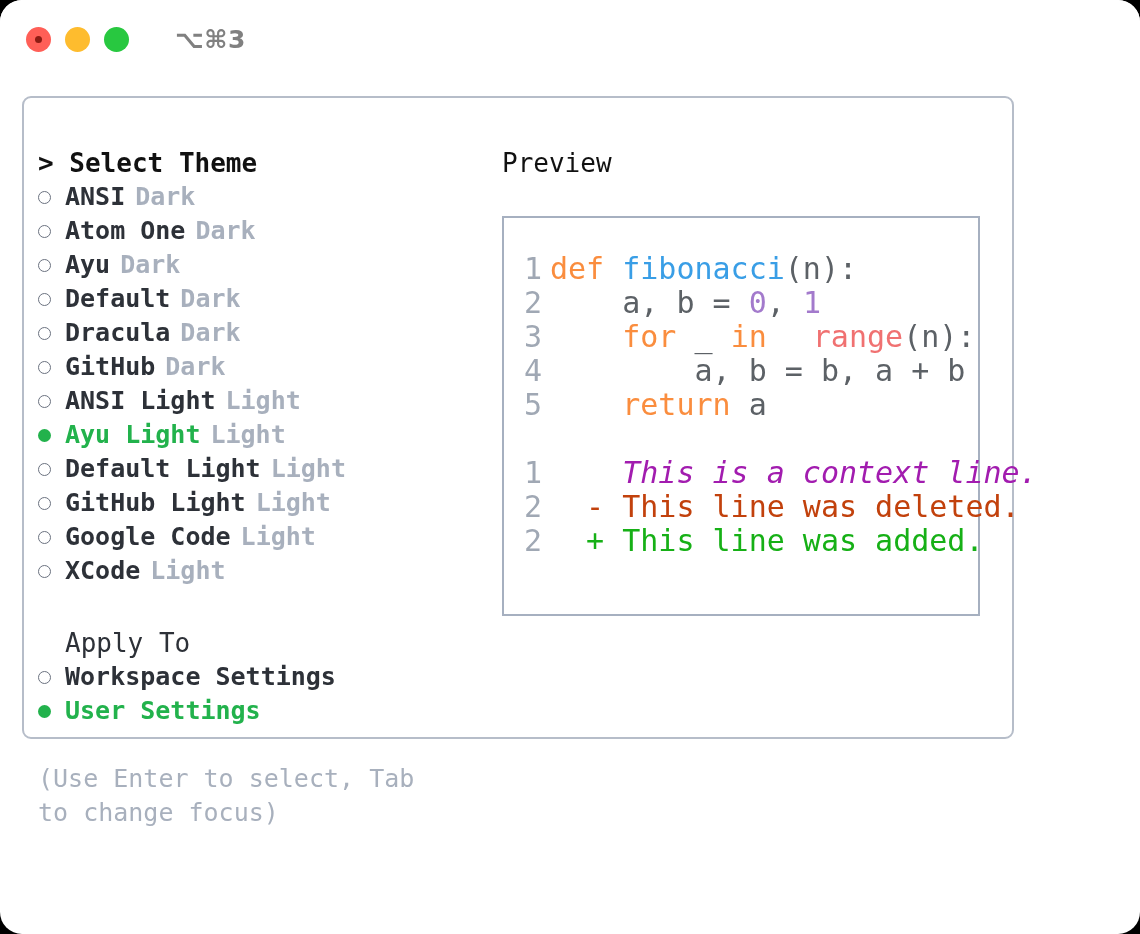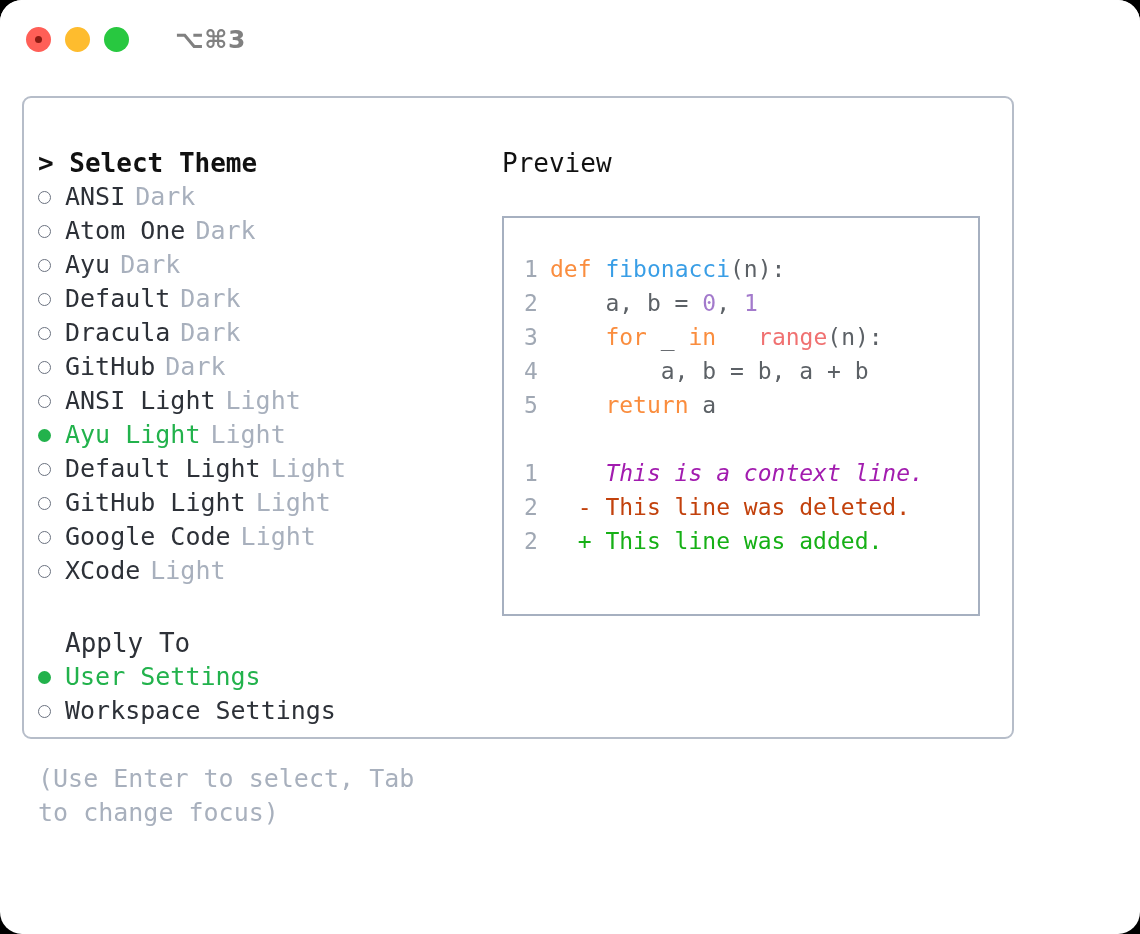--- a/index.html
+++ b/index.html
@@ -109,20 +109,21 @@
     white-space: pre;
     margin-bottom: 0;
   }
   .row {
     display: flex;
     align-items: baseline;
     font-size: 25px;
     line-height: 34px;
     white-space: pre;
     color: #2d3138;
+    font-weight: bold;
   }
   .bullet {
     width: 27px;
     flex: 0 0 27px;
     display: inline-flex;
     align-items: center;
     justify-content: flex-start;
     align-self: center;
     height: 34px;
   }
@@ -175,21 +176,21 @@
   .preview-box {
     margin-top: 36px;
     width: 478px;
     height: 400px;
     border: 2px solid #a6b0c0;
     box-sizing: border-box;
     background: #ffffff;
     padding: 34px 0 0 20px;
   }
   .code-line {
-    font-size: 23px;
+    font-size: 30px;
     line-height: 34px;
     white-space: pre;
   }
   .gutter {
     color: #a0a8b4;
     display: inline-block;
     width: 26px;
   }
   .tok-kw   { color: #fa8d3e; }
   .tok-fn   { color: #399ee6; }
@@ -232,22 +233,22 @@
             <div class="row"><span class="bullet"><span class="dot-hollow"></span></span><span class="name">Default Light</span><span class="variant">Light</span></div>
             <div class="row"><span class="bullet"><span class="dot-hollow"></span></span><span class="name">GitHub Light</span><span class="variant">Light</span></div>
             <div class="row"><span class="bullet"><span class="dot-hollow"></span></span><span class="name">Google Code</span><span class="variant">Light</span></div>
             <div class="row"><span class="bullet"><span class="dot-hollow"></span></span><span class="name">XCode</span><span class="variant">Light</span></div>
           </div>
 
         <div class="group-gap"></div>
 
         <div class="apply-heading">Apply To</div>
         <div id="apply-list">
+            <div class="row"><span class="bullet"><span class="dot-hollow"></span></span><span class="name">Workspace Settings</span></div>
             <div class="row selected"><span class="bullet"><span class="dot-filled"></span></span><span class="name">User Settings</span></div>
-            <div class="row"><span class="bullet"><span class="dot-hollow"></span></span><span class="name">Workspace Settings</span></div>
           </div>
 
         <div class="hint">(Use Enter to select, Tab to change focus)</div>
       </div>
 
       <div class="col-right">
         <div class="preview-title">Preview</div>
         <div class="preview-box">
           <div id="code-block">
               <div class="code-line"><span class="gutter">1</span><span class="tok-kw">def </span><span class="tok-fn">fibonacci</span><span class="tok-txt">(n):</span></div>

